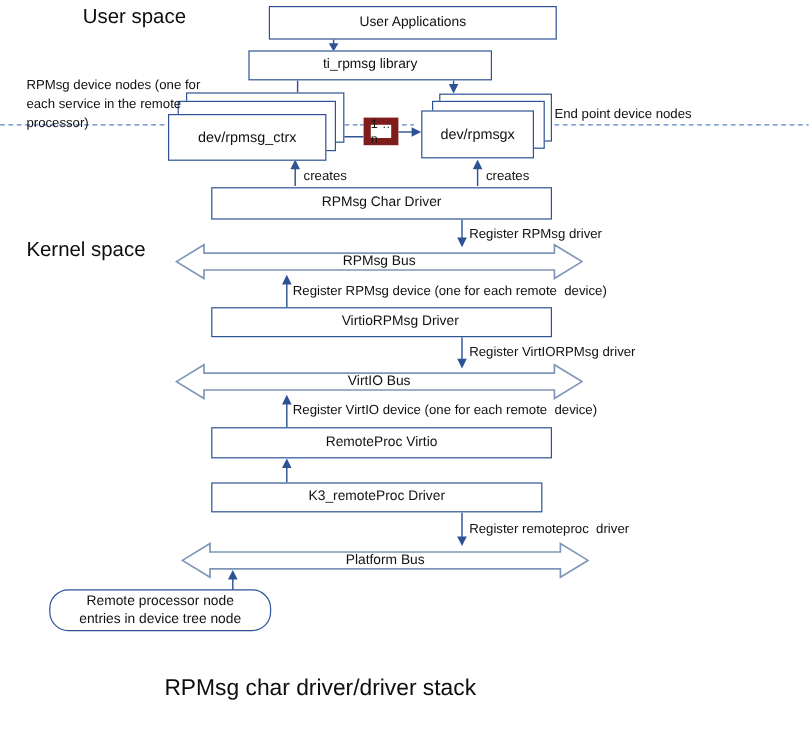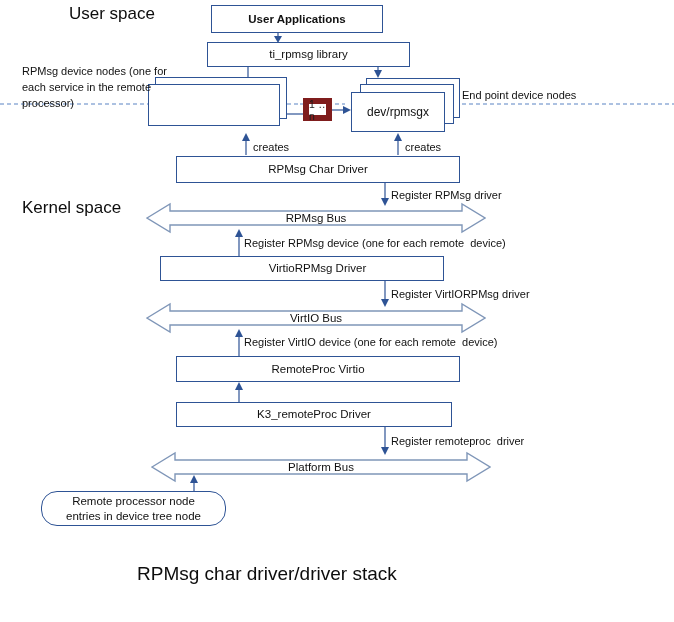--- a/index.html
+++ b/index.html
@@ -145,34 +145,37 @@
 
     <path class="conn" d="M 385,427 L 385,448"></path>
     <polygon class="connfill" points="381,447 389,447 385,455"></polygon>
 
     <path class="conn" d="M 194,492 L 194,482"></path>
     <polygon class="connfill" points="190,483 198,483 194,475"></polygon>
   </svg>
 
   <div class="space-label abs" style="left:30px; top:4px;margin-left:39px;">User space</div>
 
-  <div class="node abs" style="left:211px; top:5px; width:172px; height:28px;font-weight:bold;">
+  <div class="node abs" style="left:224px; top:5px; width:240px; height:28px;">
     <span>User Applications</span>
   </div>
 
   <div class="node abs" style="left:207px; top:42px; width:203px; height:25px;">
     <span>ti_rpmsg library</span>
   </div>
 
   <div class="label abs" style="left:22px; top:64px;">RPMsg device nodes (one for
 each service in the remote
 processor)</div>
 
   <div class="stack-layer abs" style="left:155px; top:77px; width:132px; height:42px;"></div>
   <div class="stack-layer abs" style="left:148px; top:84px; width:132px; height:42px;"></div>
+  <div class="node abs" style="left:140px; top:95px; width:132px; height:39px; font-size:12px;">
+    <span>dev/rpmsg_ctrx</span>
+  </div>
 
   <div class="tiny-node abs" style="left:303px; top:98px; width:29px; height:23px;">
     <span>1 .. n</span>
   </div>
 
   <div class="stack-layer abs" style="left:366px; top:78px; width:94px; height:40px;"></div>
   <div class="stack-layer abs" style="left:360px; top:84px; width:94px; height:40px;"></div>
   <div class="node abs" style="left:351px; top:92px; width:94px; height:40px; font-size:12px;">
     <span>dev/rpmsgx</span>
   </div>
@@ -192,21 +195,21 @@
 
   <div class="bus-wrap abs" style="left:146px; top:201px; width:340px; height:34px;">
     <svg width="340" height="34" viewBox="0 0 340 34">
       <polygon points="1,17 24,3 24,10 316,10 316,3 339,17 316,31 316,24 24,24 24,31" fill="#ffffff" stroke="#7F96B8" stroke-width="1.4" stroke-linejoin="miter"></polygon>
     </svg>
     <div class="bus-text">RPMsg Bus</div>
   </div>
 
   <div class="label abs" style="left:244px; top:236px;">Register RPMsg device (one for each remote  device)</div>
 
-  <div class="node abs" style="left:160px; top:256px; width:284px; height:25px;padding-left:31px;">
+  <div class="node abs" style="left:176px; top:256px; width:284px; height:25px;padding-left:31px;">
     <span>VirtioRPMsg Driver</span>
   </div>
 
   <div class="label abs" style="left:391px; top:287px;">Register VirtIORPMsg driver</div>
 
   <div class="bus-wrap abs" style="left:146px; top:301px; width:340px; height:34px;">
     <svg width="340" height="34" viewBox="0 0 340 34">
       <polygon points="1,17 24,3 24,10 316,10 316,3 339,17 316,31 316,24 24,24 24,31" fill="#ffffff" stroke="#7F96B8" stroke-width="1.4" stroke-linejoin="miter"></polygon>
     </svg>
     <div class="bus-text">VirtIO Bus</div>

